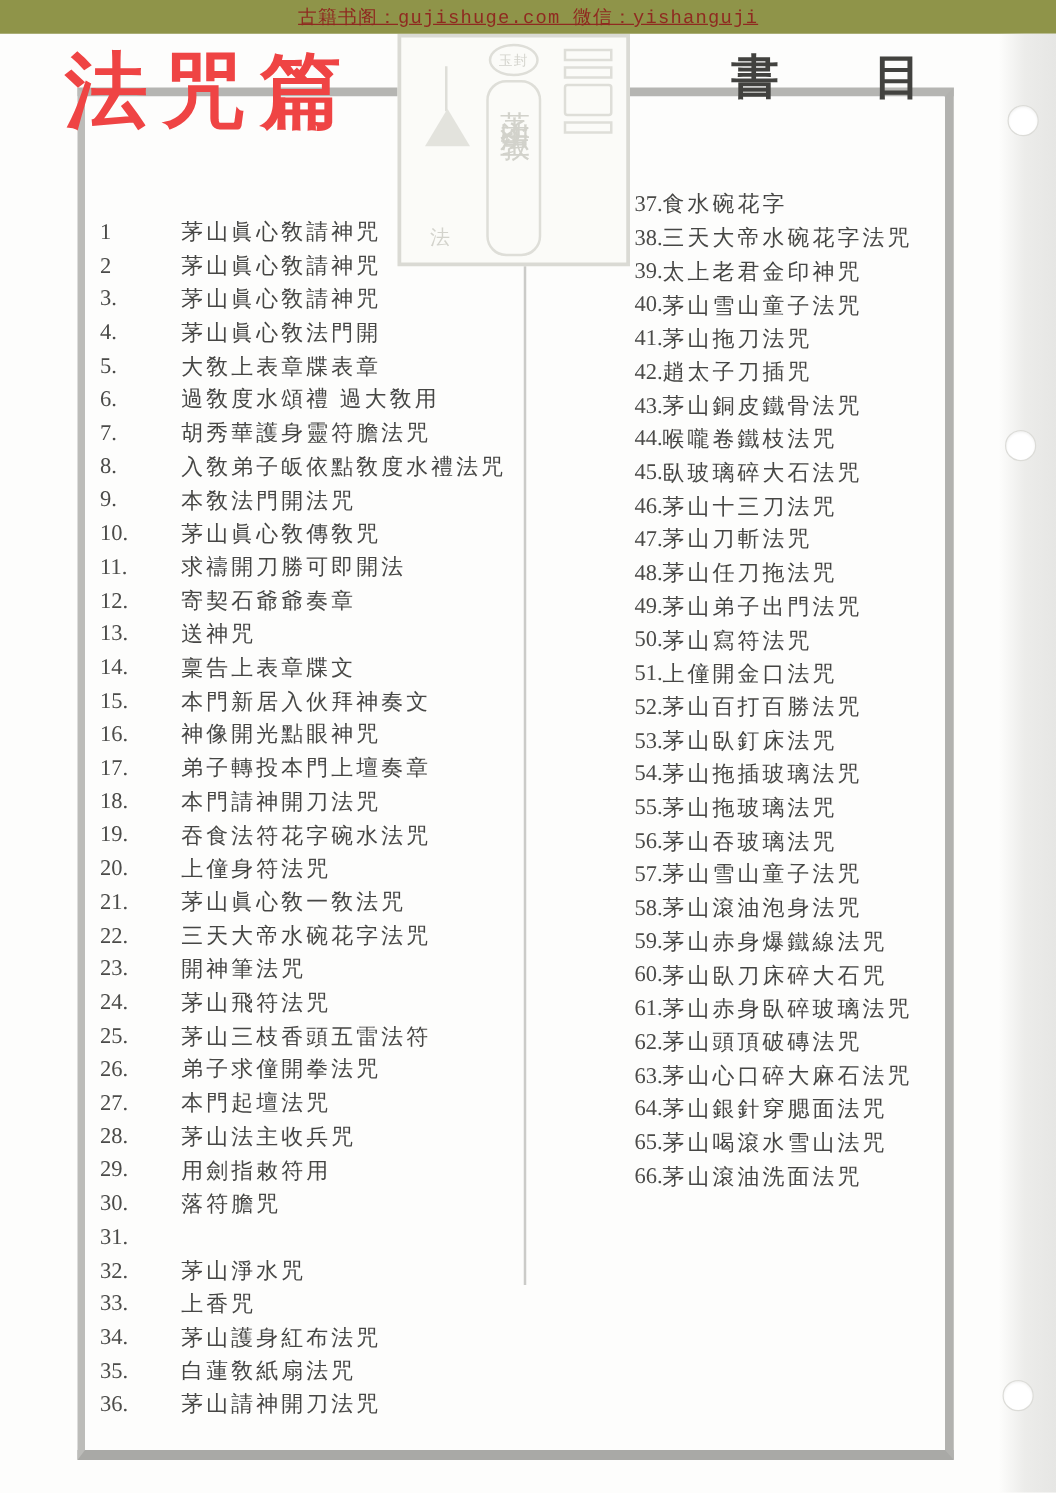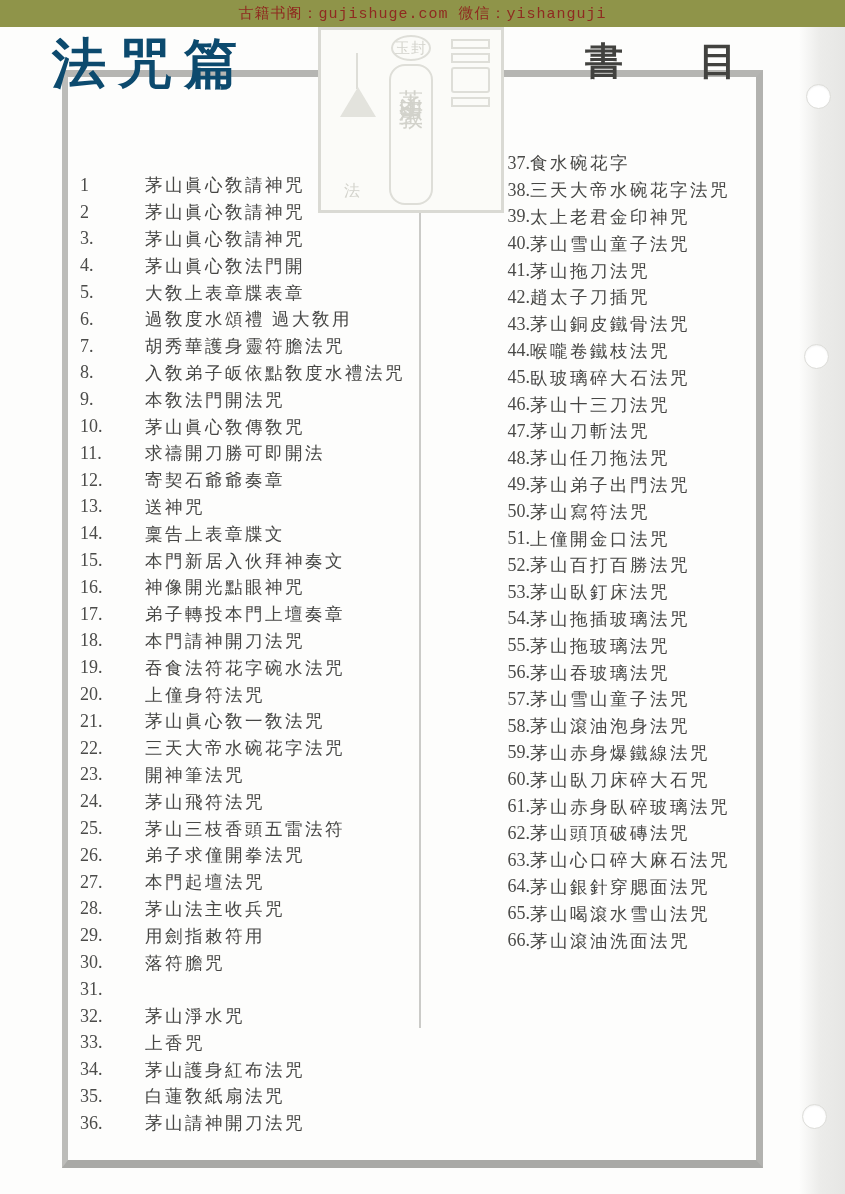--- a/index.html
+++ b/index.html
@@ -13,27 +13,28 @@
   
   .banner{
     position:absolute;left:0;top:0;width:845px;height:27px;
     background:#8f9449;
     display:flex;align-items:center;justify-content:center;
     z-index:6;
   }
   .banner span{
     color:#8f2a20;font-size:15px;letter-spacing:1px;
     font-family:"Liberation Mono","DejaVu Sans Mono",monospace;
+    text-decoration:underline;
   }
 
   
   .page-title{
     position:absolute;left:52px;top:28px;z-index:5;
-    font-size:54px;font-weight:bold;letter-spacing:12px;
-    color:#0c4a6e;font-family:"Liberation Sans","DejaVu Sans",sans-serif;text-align:right;
+    font-size:66px;font-weight:bold;letter-spacing:12px;
+    color:#ef4444;font-family:"Liberation Sans","DejaVu Sans",sans-serif;text-align:right;
   }
   .section-title{
     position:absolute;left:585px;top:36px;width:152px;z-index:5;
     display:flex;justify-content:space-between;
     font-size:38px;font-weight:bold;color:#42423f;
     font-family:"Liberation Serif","DejaVu Serif",serif;
   }
 
   
   .frame{
@@ -66,21 +67,21 @@
     position:absolute;left:14px;top:52px;width:0;height:0;
     border-left:18px solid transparent;border-right:18px solid transparent;
     border-bottom:30px solid #e3e3dd;
   }
   .seal .p-left .stem{position:absolute;left:30px;top:18px;width:2px;height:36px;background:#dedeD8;}
   .seal .small-glyph{font-size:16px;line-height:1;position:absolute;color:#d3d3cc;}
   .seal .p-center{flex:1.2;display:flex;flex-direction:column;align-items:center;border:none;}
   .seal .crown{
     width:40px;height:26px;border:2px solid #dedeD8;border-radius:50%;
     display:flex;align-items:center;justify-content:center;
-    font-size:15px;color:#d3d3cc;letter-spacing:1px;flex:none;
+    font-size:11px;color:#d3d3cc;letter-spacing:1px;flex:none;
   }
   .seal .cartouche{
     margin-top:3px;width:44px;flex:1;border:2px solid #dedeD8;border-radius:16px;
     display:flex;align-items:flex-start;justify-content:center;padding-top:4px;
   }
   .seal .cartouche span{
     writing-mode:vertical-rl;text-orientation:upright;
     font-size:24px;line-height:1;letter-spacing:4px;color:#d2d2cb;
   }
   .seal .bar{height:10px;border:2px solid #dedeD8;margin:4px 6px;}

